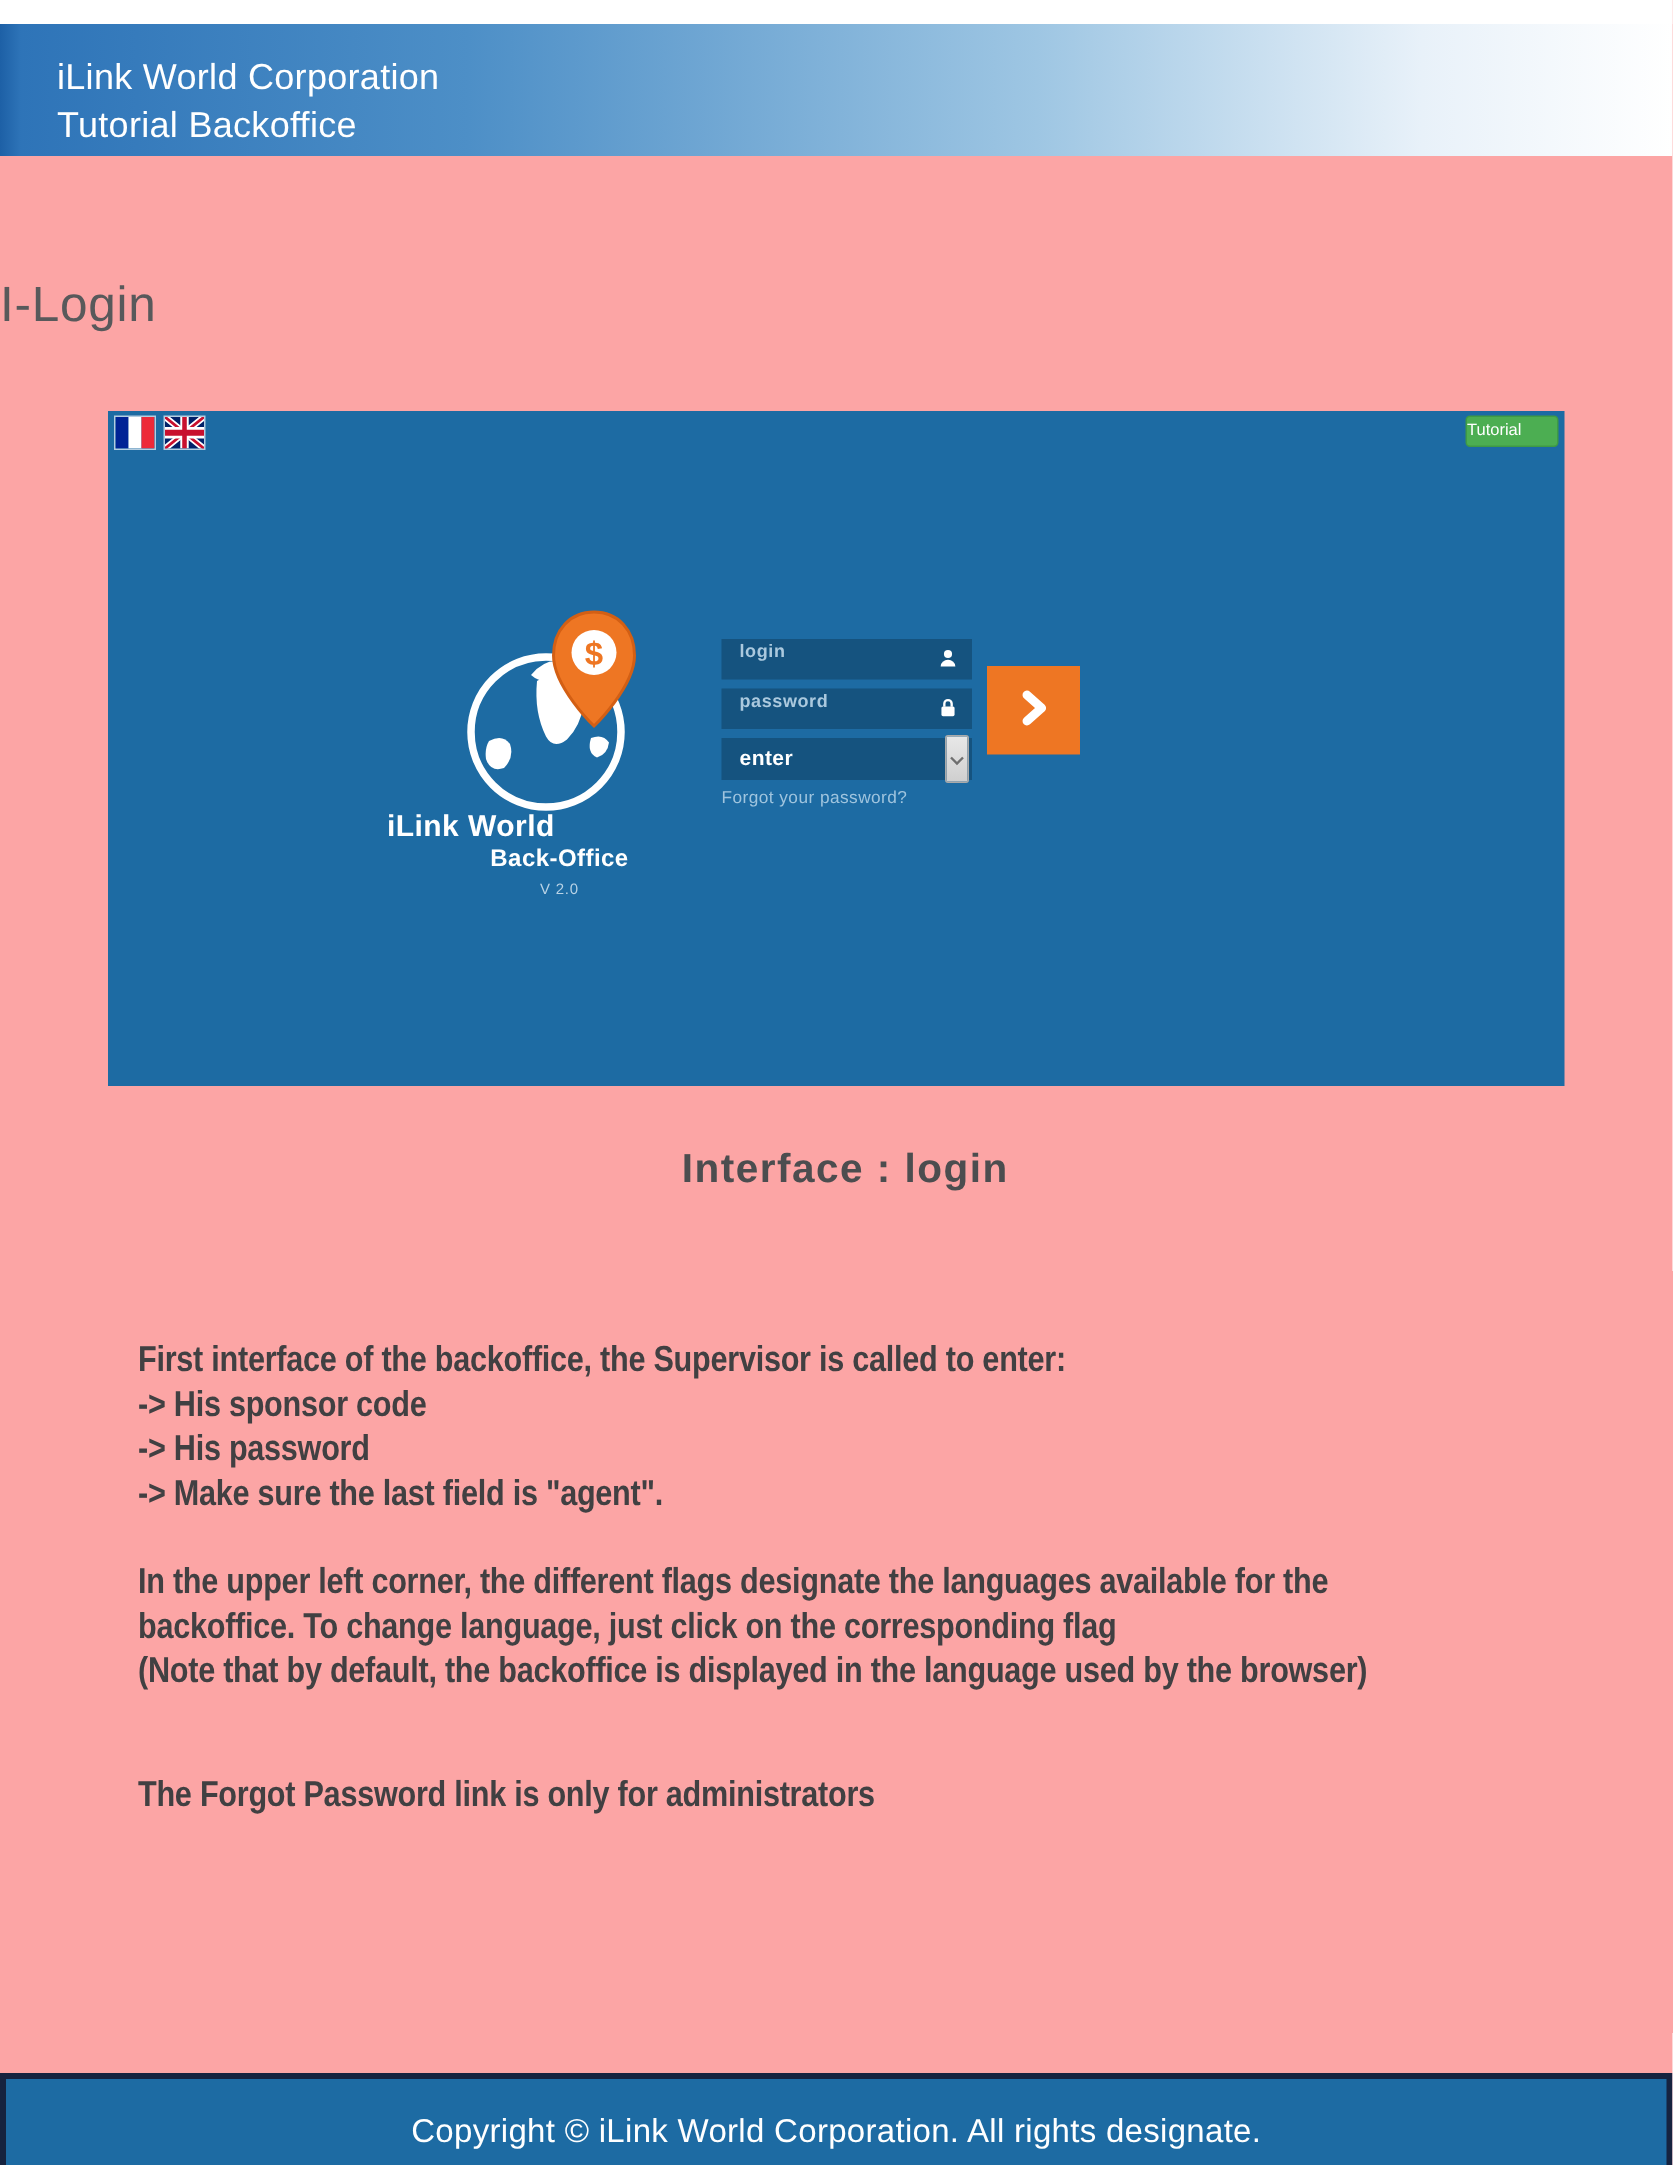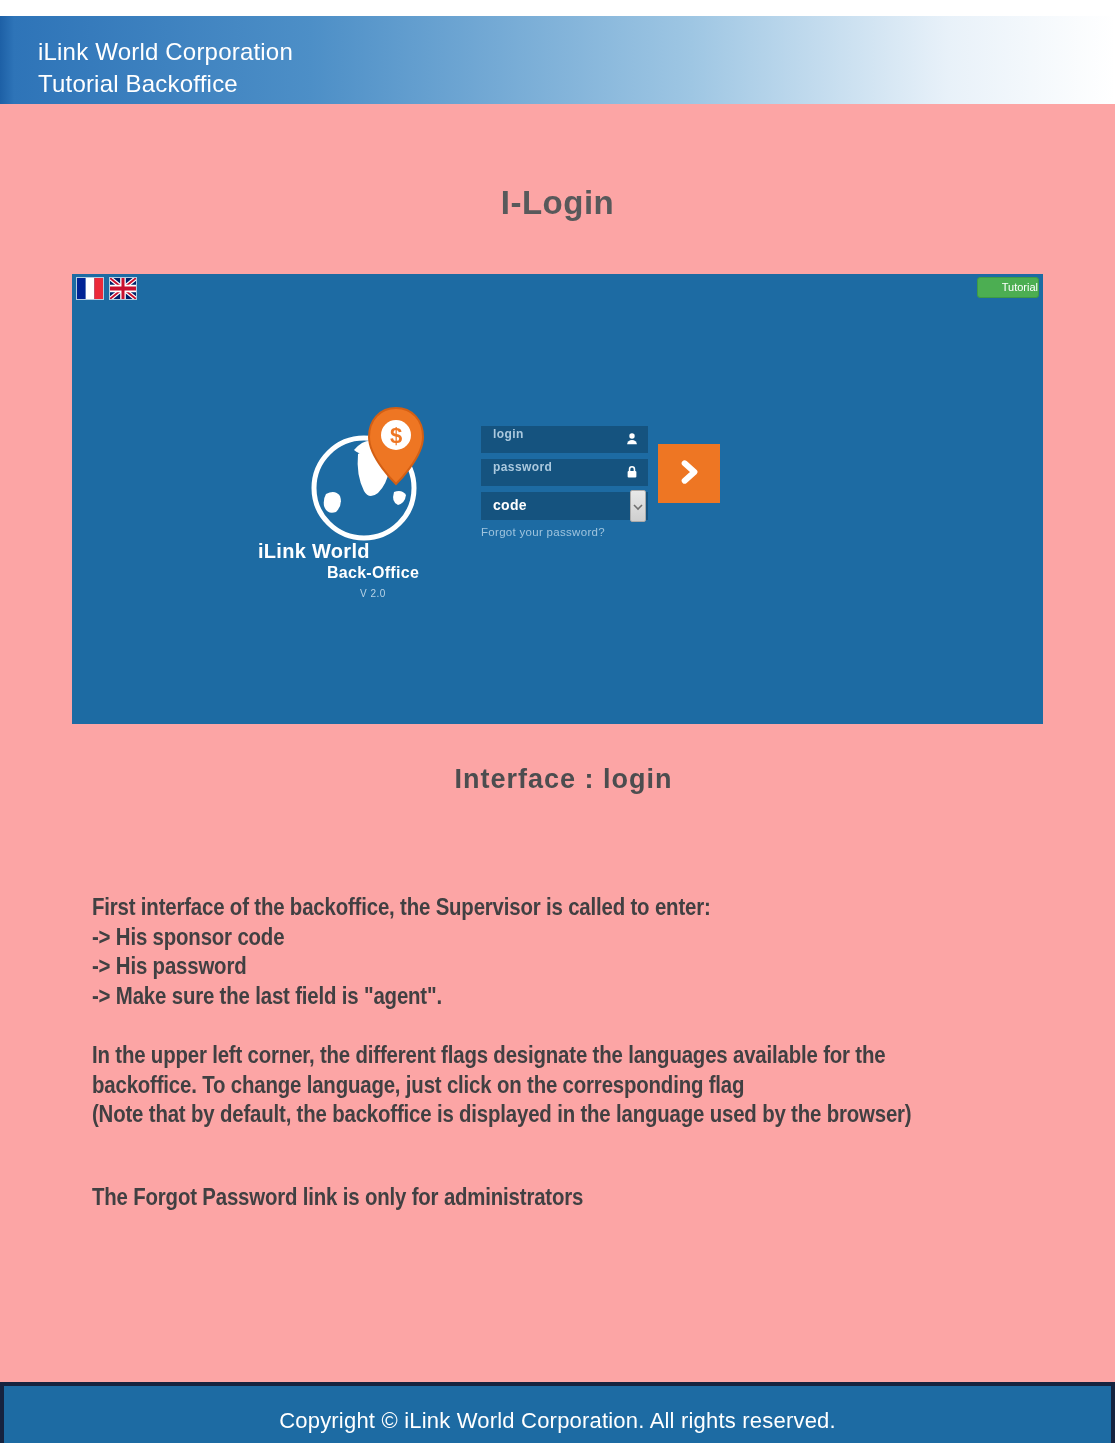--- a/index.html
+++ b/index.html
@@ -28,22 +28,21 @@
     font-size: 24px; font-weight: 500; letter-spacing: 0.2px;
   }
   .doc-header .line2 {
     position: absolute; left: 38px; top: 54px;
     font-size: 24px; font-weight: 500; letter-spacing: 0.2px; text-align: right;
   }
 
   
   .page-title {
     position: absolute; left: 0; top: 168px; width: 1115px;
-    text-align: center;
-    font-size: 33px; font-weight: bold; color: #58595b; letter-spacing: 0.5px;
+    font-size: 33px; font-weight: normal; color: #58595b; letter-spacing: 0.5px;
   }
   .caption-title {
     position: absolute; left: 0; top: 748px; width: 1115px;
     text-align: center;
     font-size: 27px; font-weight: bold; color: #4c4d4f; letter-spacing: 1px; padding-left: 12px;
   }
 
   
   .shot {
     position: absolute; left: 72px; top: 258px;
@@ -54,21 +53,21 @@
   .flags { position: absolute; left: 4px; top: 3px; display: flex; gap: 5px; }
   .flag { width: 28px; height: 23px; display: block; border: 1px solid rgba(230,238,245,0.75); }
   .flag svg { width: 100%; height: 100%; display: block; }
 
   .tutorial-btn {
     position: absolute; right: 4px; top: 3px;
     width: 62px; height: 21px;
     background: #4cae52;
     border: 1px solid #3f9a45;
     border-radius: 3px;
-    color: #ffffff; font-size: 11px; line-height: 19px; text-align: right;
+    color: #ffffff; font-size: 11px; line-height: 19px; text-align: left;
     cursor: pointer;
   }
 
   
   .logo-art { position: absolute; left: 236px; top: 130px; width: 130px; height: 140px; }
   .logo-art svg { width: 100%; height: 100%; display: block; }
   .logo-title {
     position: absolute; left: 186px; top: 266px; width: 230px;
     text-align: left; color: #ffffff; font-size: 20px; font-weight: bold; letter-spacing: 0.3px;
   }
@@ -215,21 +214,21 @@
 
     <input class="field field-password" type="text" placeholder="password" style="">
     <span class="field-icon icon-lock">
       <svg viewBox="0 0 16 16">
         <rect x="3" y="6.8" width="10" height="7.4" rx="1.2" fill="#ffffff"></rect>
         <path d="M5.2,7 V4.8 a2.8,2.8 0 0 1 5.6,0 V7" stroke="#ffffff" stroke-width="1.8" fill="none"></path>
       </svg>
     </span>
 
     <div class="select-box">
-      <span class="select-value">code</span>
+      <span class="select-value">enter</span>
       <span class="select-arrow-box">
         <svg viewBox="0 0 10 8">
           <path d="M1,2 L5,6 L9,2" stroke="#6f6f6f" stroke-width="1.6" fill="none"></path>
         </svg>
       </span>
     </div>
 
     <a class="forgot-link">Forgot your password?</a>
 
     <button class="submit-btn">
@@ -245,16 +244,16 @@
 
   <p class="body-copy para1">First interface of the backoffice, the Supervisor is called to enter:
 -&gt; His sponsor code
 -&gt; His password
 -&gt; Make sure the last field is "agent".</p>
   <p class="body-copy para2">In the upper left corner, the different flags designate the languages available for the backoffice. To change language, just click on the corresponding flag
 (Note that by default, the backoffice is displayed in the language used by the browser)</p>
   <p class="body-copy para3">The Forgot Password link is only for administrators</p>
 
   <div class="doc-footer">
-    <div class="copyright">Copyright © iLink World Corporation. All rights reserved.</div>
+    <div class="copyright">Copyright © iLink World Corporation. All rights designate.</div>
   </div>
 
 </div>
 
 </body></html>

